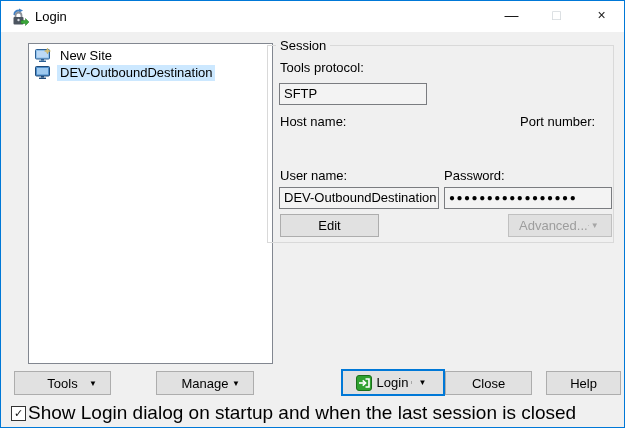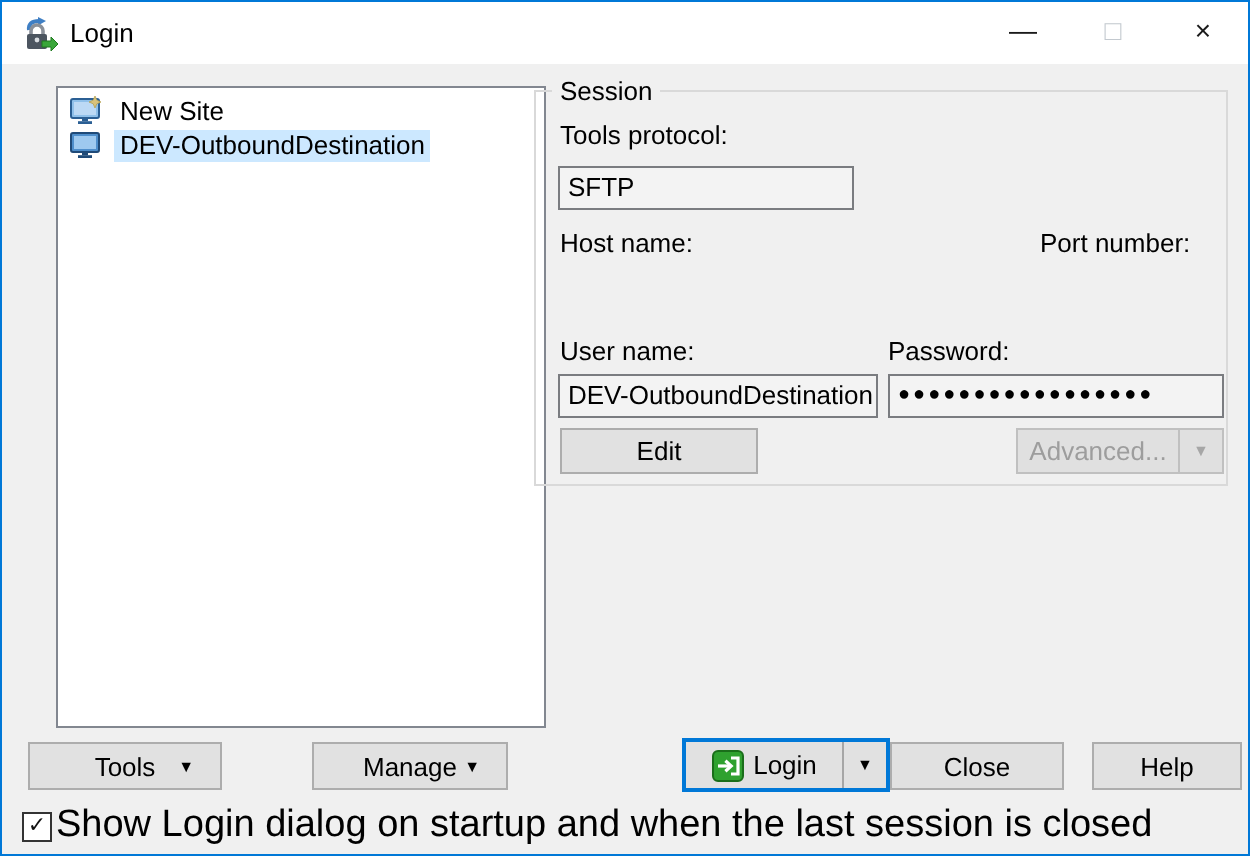--- a/index.html
+++ b/index.html
@@ -45,21 +45,21 @@
   
   .btn {
     position:absolute; background:#e1e1e1; border:1px solid #adadad;
     box-sizing:border-box; font-size:13px; color:#000; text-align:center;
     cursor:default;
   }
   .btn .btn-label { display:inline-block; line-height:22px; }
   .drop-arrow { font-size:8px; color:#000; }
   .btn .side-arrow { position:absolute; right:13px; top:0; line-height:22px; }
   .btn.disabled { background:#e0e0e0; border-color:#c0c0c0; color:#9d9d9d; }
-  .split { display:flex; align-items:stretch; padding:0; }
+  .split { display:flex; align-items:stretch; padding:10px; }
   .split .main { flex:1; display:flex; align-items:center; justify-content:center; gap:5px; }
   .split .arrow-cell { width:21px; border-left:1px solid #a6a6a6; display:flex; align-items:center; justify-content:center; }
   .split.disabled .arrow-cell { border-left-color:#c0c0c0; }
   .split.disabled .drop-arrow { color:#a6a6a6; }
   .login-split { border:2px solid #0078d7; }
   
   .checkbox-row { position:absolute; left:10px; top:401px; display:flex; align-items:center; }
   .checkbox {
     width:13px; height:13px; background:#fff; border:1px solid #333;
     box-sizing:content-box; text-align:center; line-height:13px; font-size:11px; color:#111;

